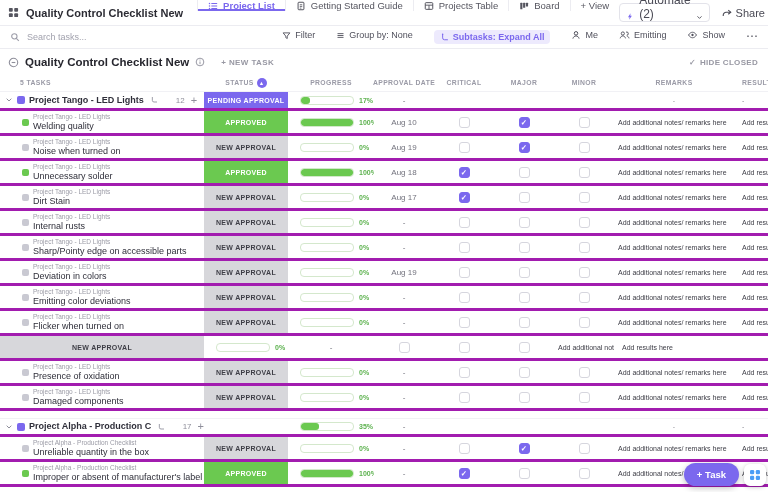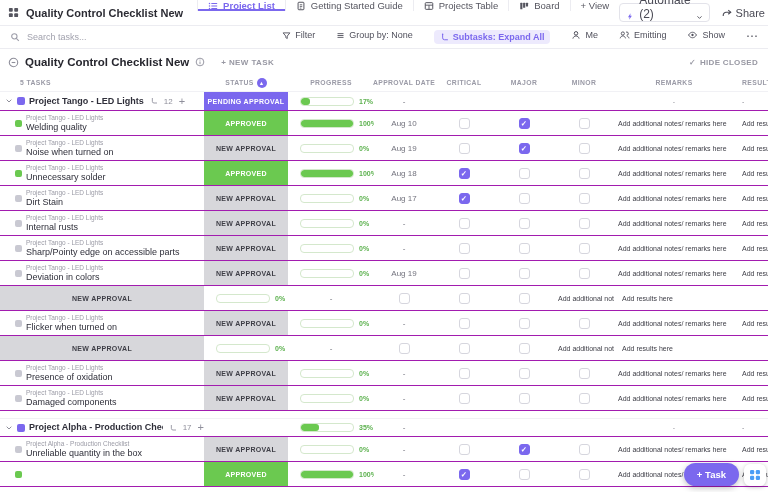--- a/index.html
+++ b/index.html
@@ -42,37 +42,37 @@
   
   .grid{display:grid;grid-template-columns:204px 84px 86px 60px 60px 60px 60px 120px 120px;align-items:stretch}
   .thead{height:17px;align-items:center;font-size:6.8px;font-weight:700;letter-spacing:.4px;color:#9a9aa6;
          border-bottom:1px solid #f1f1f5;margin-top:2px}
   .th{display:flex;align-items:center;justify-content:center;gap:3px;cursor:pointer;white-space:nowrap}
   .th-tasks{justify-content:flex-start;padding-left:20px;cursor:default}
   .th-results{justify-content:flex-start;padding-left:8px}
   .sort-badge{width:10px;height:10px;border-radius:50%;background:var(--accent,#7b68ee);color:#fff;
               display:flex;align-items:center;justify-content:center;font-size:5.5px}
 
-  .row{border-bottom:1px solid #a21caf;box-sizing:border-box}
+  .row{border-bottom:3px solid #a21caf;box-sizing:border-box}
   .row-group{height:19px}
   .row-task{height:25px}
   .row-group:not(:first-child){margin-top:7px;border-top:1px solid #f1f1f5}
   .cell{display:flex;align-items:center;min-width:0;overflow:hidden}
   .cell-name{padding-left:5px;gap:4px}
-  .row-task .cell-name{padding-left:15px}
+  .row-task .cell-name{padding-left:22px}
   .chev{color:#8f8f9b;cursor:pointer}
   .bullet{width:7px;height:7px;border-radius:2px;flex:none}
   .b-purple{width:8px;height:8px;background:var(--accent,#7b68ee)}
   .b-green{background:var(--green,#6bc950)}
   .b-gray{background:#c9c9d2}
   .name-block{display:flex;flex-direction:column;justify-content:center;line-height:1.2;min-width:0}
   .crumb{font-size:6.5px;color:#9b9ba6;white-space:nowrap;overflow:hidden}
   .tname{font-size:9px;color:#2f2f3a;white-space:nowrap;overflow:hidden;cursor:pointer}
   .row-group .tname{font-weight:700}
-  .count{display:flex;align-items:center;gap:6px;color:#8f8f9b;font-size:8px;margin-left:2px;cursor:pointer}
+  .count{display:flex;align-items:center;gap:18px;color:#8f8f9b;font-size:8px;margin-left:2px;cursor:pointer}
   .addsub{color:#8f8f9b;font-size:11px;margin-left:2px;cursor:pointer;line-height:1}
 
   .cell-status{justify-content:center;font-size:7px;font-weight:700;letter-spacing:.3px;color:#fff;cursor:pointer}
   .st-pending{background:var(--accent,#7b68ee)}
   .st-approved{background:var(--green,#6bc950)}
   .st-new{background:var(--status-new-bg,#d7d7db);color:#3f3f47}
   .st-none{background:transparent}
 
   .cell-progress{padding-left:12px;gap:5px}
   .pbar{width:52px;height:7px;border:1px solid #d4e8cc;border-radius:4px;background:#fff;overflow:hidden;flex:none}
@@ -534,20 +534,29 @@
     <div class="cell cell-check">
           <span class="checkbox"></span>
         </div>
     <div class="cell cell-check">
           <span class="checkbox"></span>
         </div>
     <div class="cell cell-remarks">Add additional notes/ remarks here</div>
     <div class="cell cell-results">Add results here</div>
   </div>
       <div class="row grid row-task">
+    <div class="cell cell-name">
+
+      <span class="bullet b-gray"></span>
+      <span class="name-block">
+        <span class="crumb">Project Tango - LED Lights</span>
+        <span class="tname">Emitting color deviations</span>
+      </span>
+
+    </div>
     <div class="cell cell-status st-new">NEW APPROVAL</div>
     <div class="cell cell-progress">
       <span class="pbar">
             <span class="pfill" style="width: 0%;"></span>
           </span>
       <span class="plabel">0%</span>
     </div>
     <div class="cell cell-date">-</div>
     <div class="cell cell-check">
           <span class="checkbox"></span>
@@ -735,20 +744,24 @@
     <div class="cell cell-check">
           <span class="checkbox"></span>
         </div>
     <div class="cell cell-remarks">Add additional notes/ remarks here</div>
     <div class="cell cell-results">Add results here</div>
   </div>
       <div class="row grid row-task">
     <div class="cell cell-name">
 
       <span class="bullet b-green"></span>
+      <span class="name-block">
+        <span class="crumb">Project Alpha - Production Checklist</span>
+        <span class="tname">Improper or absent of manufacturer's label</span>
+      </span>
 
     </div>
     <div class="cell cell-status st-approved">APPROVED</div>
     <div class="cell cell-progress">
       <span class="pbar">
             <span class="pfill" style="width: 100%;"></span>
           </span>
       <span class="plabel">100%</span>
     </div>
     <div class="cell cell-date">-</div>

